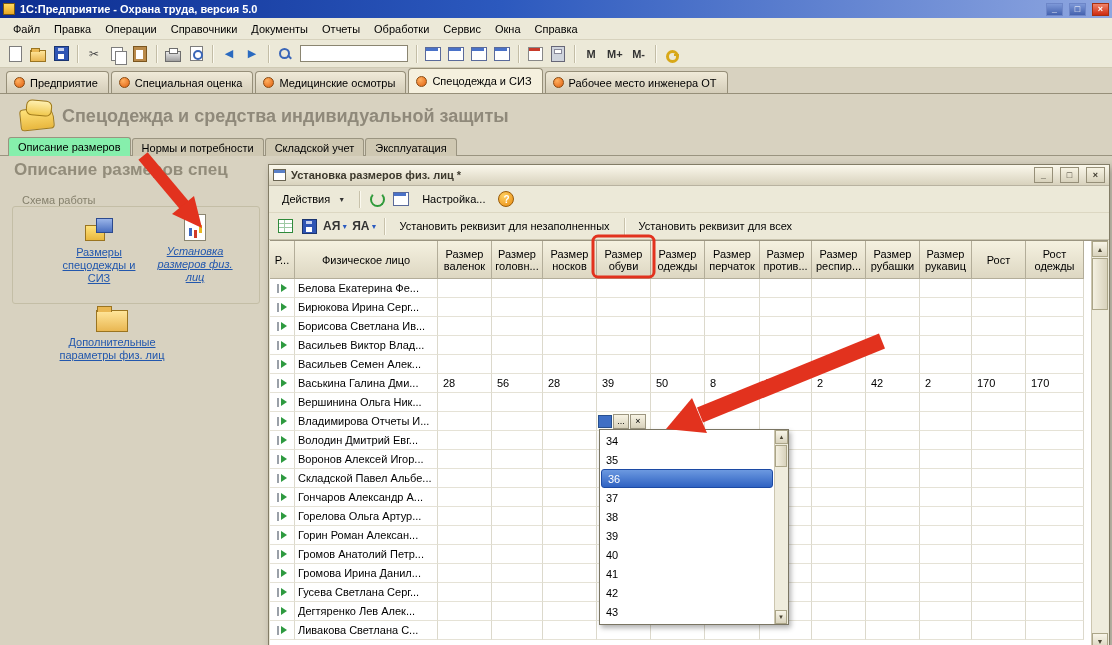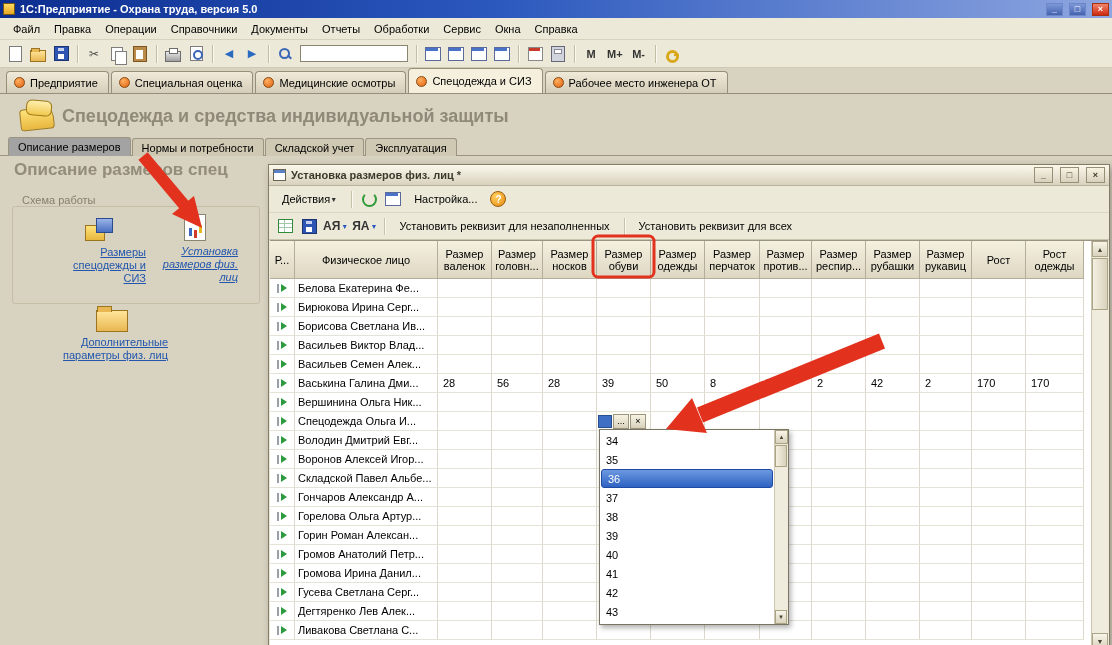--- a/index.html
+++ b/index.html
@@ -86,27 +86,27 @@
   #page-icon{position:absolute;left:18px;top:98px;width:38px;height:34px;}
   #page-icon .p1{position:absolute;left:2px;top:10px;width:32px;height:20px;background:linear-gradient(#ffe27a,#e8b73e);border:1px solid #a07a18;border-radius:4px 10px 4px 4px;transform:rotate(-6deg);}
   #page-icon .p2{position:absolute;left:8px;top:2px;width:24px;height:14px;background:linear-gradient(#fff0b0,#f0c84e);border:1px solid #a07a18;border-radius:6px;transform:rotate(5deg);}
   #page-title{position:absolute;left:62px;top:106px;font-size:18px;font-weight:bold;color:#8f897a;white-space:nowrap;}
 
   
   #subtab-line{position:absolute;left:0;top:155px;width:100%;height:1px;background:#9a9480;}
   #subtabs{position:absolute;left:8px;top:137px;height:19px;display:flex;align-items:flex-end;gap:1px;z-index:1;}
   .stab{padding:3px 9px 2px 9px;border:1px solid #9a9480;border-bottom:none;border-radius:3px 3px 0 0;
     background:#cfc8b2;height:18px;box-sizing:border-box;white-space:nowrap;}
-  .stab.active{background:#a3a3a3;height:19px;position:relative;z-index:3;}
+  .stab.active{background:#86efac;height:19px;position:relative;z-index:3;}
 
   
   #sidebar-heading{position:absolute;left:14px;top:160px;width:252px;font-size:17px;font-weight:bold;color:#928c7a;white-space:nowrap;overflow:hidden;}
   #scheme-label{position:absolute;left:22px;top:194px;color:#85806c;}
   #scheme-box{position:absolute;left:12px;top:206px;width:246px;height:96px;border:1px solid #c4bea6;border-radius:3px;}
-  .nav-link{position:absolute;display:flex;flex-direction:column;align-items:center;text-align:right;color:#2257ad;}
+  .nav-link{position:absolute;display:flex;flex-direction:column;align-items:center;text-align:center;color:#2257ad;}
   .nav-link .lbl{text-decoration:underline;line-height:13px;margin-top:4px;cursor:pointer;}
   #link1{left:52px;top:216px;width:94px;}
   #link2{left:152px;top:214px;width:86px;font-style:italic;}
   #link3{left:56px;top:304px;width:112px;}
   .ic-boxes{position:relative;width:30px;height:26px;}
   .ic-boxes::before{content:"";position:absolute;left:1px;top:9px;width:18px;height:14px;background:linear-gradient(#ffe27a,#e8b73e);border:1px solid #9a7420;}
   .ic-boxes::after{content:"";position:absolute;left:12px;top:2px;width:15px;height:13px;background:linear-gradient(#9ab4e8,#4a6fc0);border:1px solid #2c4a8e;}
   .ic-docchart{position:relative;width:20px;height:25px;background:#fff;border:1px solid #8a8571;}
   .ic-docchart::before{content:"";position:absolute;left:4px;bottom:4px;width:3px;height:8px;background:#3a66c0;
     box-shadow:5px 2px 0 #d03a2a, 10px -3px 0 #e8b820;}
@@ -119,21 +119,21 @@
   #dlg-title{height:20px;background:linear-gradient(#fbf8ec,#d8d2bd);border-bottom:1px solid #b8b2a0;
     display:flex;align-items:center;gap:5px;padding:0 4px;font-weight:bold;color:#3c382c;}
   .dlg-icon{position:relative;width:13px;height:12px;background:#fff;border:1px solid #6a6452;box-sizing:border-box;}
   .dlg-icon::before{content:"";position:absolute;left:0;top:0;width:11px;height:3px;background:#5a80c8;}
   #dlg-title .spacer{flex:1;}
   .dlg-btn{width:17px;height:14px;border:1px solid #968f78;background:linear-gradient(#f7f3e3,#d8d2bc);
     display:flex;align-items:center;justify-content:center;font-size:9px;line-height:1;color:#3a362a;margin-left:2px;font-weight:bold;}
   #dlg-tb1,#dlg-tb2{height:27px;display:flex;align-items:center;gap:2px;padding:0 5px;box-sizing:border-box;}
   #dlg-tb1{border-bottom:1px solid #dcd7c2;}
   #dlg-tb2{border-bottom:1px solid #c9c4ae;}
-  .flatbtn{display:flex;align-items:center;gap:0;padding:3px 7px;border:1px solid transparent;white-space:nowrap;}
+  .flatbtn{display:flex;align-items:center;gap:8px;padding:3px 7px;border:1px solid transparent;white-space:nowrap;}
   .dd-arrow{font-size:7px;color:#333;}
   .vsep{width:1px;height:17px;background:#c8c2ab;box-shadow:1px 0 0 #fbf9ef;margin:0 4px;}
 
   
   #table-area{position:absolute;left:1px;right:1px;top:75px;bottom:0;background:#fff;border-top:1px solid #9a9480;overflow:hidden;}
   #table-grid{position:absolute;left:0;top:0;width:814px;display:grid;grid-template-rows:38px repeat(19,19px);}
   .th{background:linear-gradient(#f5f1e0,#ddd7c2);border-right:1px solid #b3ad99;border-bottom:1px solid #b3ad99;
     display:flex;align-items:center;justify-content:center;text-align:center;padding:1px 2px;box-sizing:border-box;line-height:12px;overflow:hidden;}
   .td{border-right:1px solid #dcd9cc;border-bottom:1px solid #e5e2d6;background:#fff;display:flex;align-items:center;
     padding:0 3px;box-sizing:border-box;overflow:hidden;white-space:nowrap;}
@@ -517,21 +517,21 @@
           <div class="td val-cell"></div>
           <div class="td val-cell"></div>
           <div class="td val-cell"></div>
           <div class="td val-cell"></div>
           <div class="td icon-cell">
             <span class="rowicon">
               <span class="bar"></span>
               <span class="tri"></span>
             </span>
           </div>
-          <div class="td name-cell">Спецодежда Ольга И...</div>
+          <div class="td name-cell">Владимирова Отчеты И...</div>
           <div class="td val-cell"></div>
           <div class="td val-cell"></div>
           <div class="td val-cell"></div>
           <div class="td ed-cell">
             <span class="ed-color"></span>
             <span class="ed-btn">...</span>
             <span class="ed-btn">×</span>
           </div>
           <div class="td val-cell"></div>
           <div class="td val-cell"></div>

